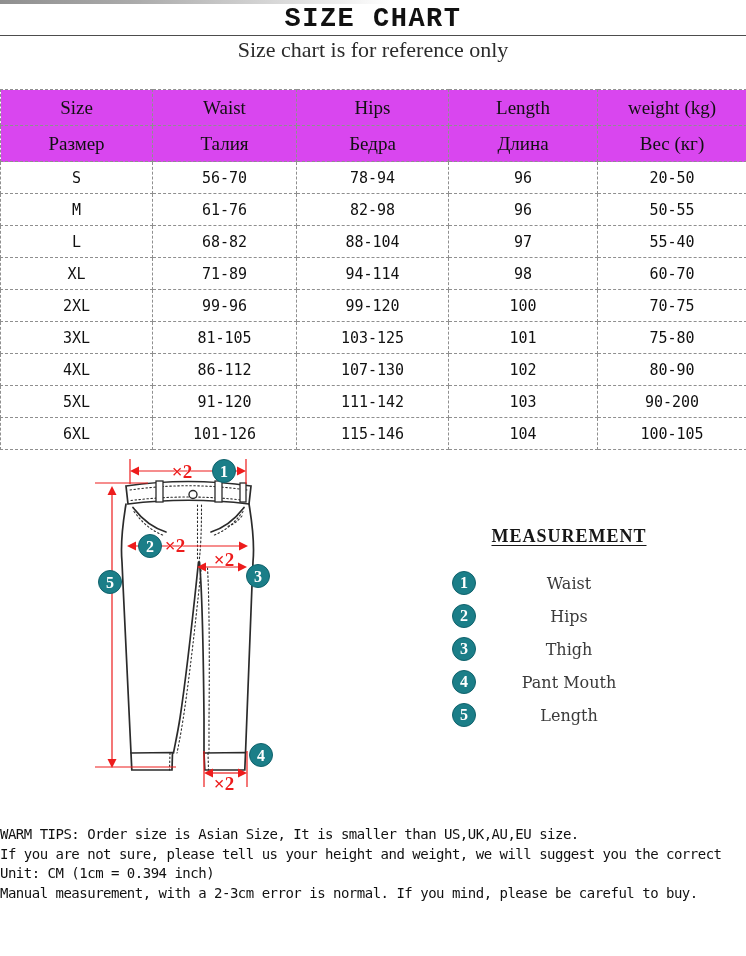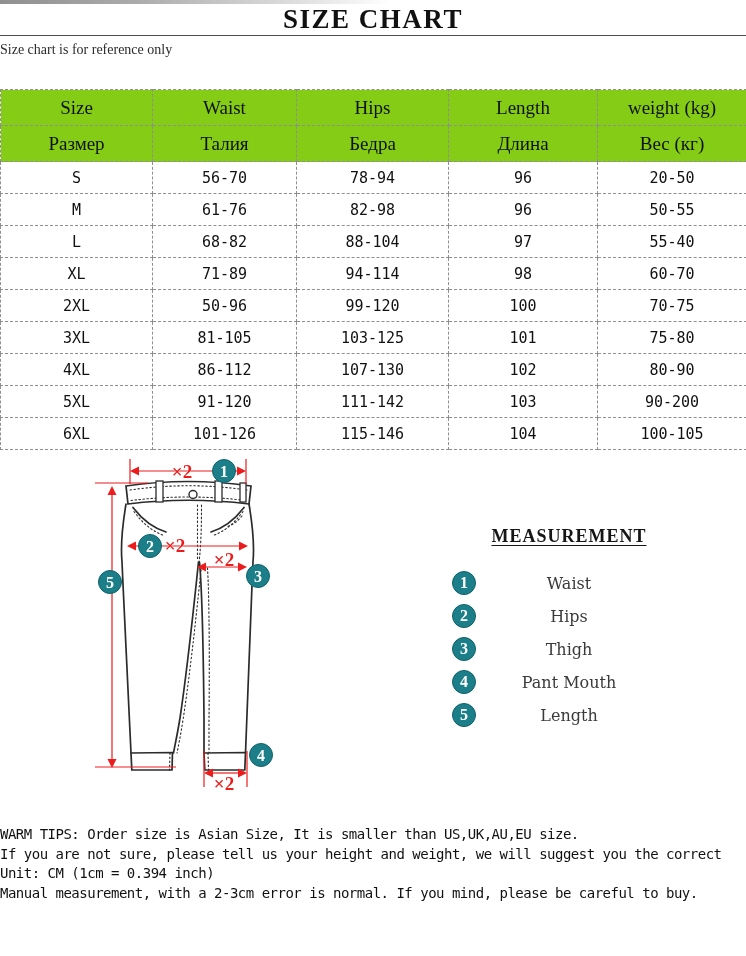--- a/index.html
+++ b/index.html
@@ -17,48 +17,48 @@
     width:390px; height:4px;
     background:linear-gradient(90deg,#6a6a6a 0%,#8f8f8f 35%,#c9c9c9 70%,rgba(255,255,255,0) 100%);
     opacity:.75;
   }
   .page-title {
     margin:5px 0 0;
     text-align:center;
     font-size:27px; line-height:28px;
     font-weight:700;
     letter-spacing:1.5px;
-    font-family:Liberation Serif, serif;
+    font-family:Liberation Mono, monospace;
     color:#111;
   }
   .title-divider {
     border:none;
     border-top:1px solid #4d4d4d;
     margin:2px 0 0;
   }
   .page-subtitle {
     margin:4px 0 0;
-    text-align:left;
-    font-size:14px; line-height:20px;
+    text-align:center;
+    font-size:22px; line-height:20px;
     color:#2b2b2b;
   }
   table.size-table {
     width:746px;
     margin-top:29px;
     border-collapse:collapse;
     table-layout:fixed;
   }
   .size-table th, .size-table td {
     border:1px dashed #8f8f8f;
     text-align:center;
     vertical-align:middle;
     padding:0;
   }
   .size-table thead th {
-    background:#84cc16;
+    background:#d946ef;
     font-weight:400;
     font-size:19px;
     height:36px;
     font-family:"Liberation Serif", serif;
     color:#111;
   }
   .size-table tbody td {
     height:32px;
     font-family:"DejaVu Sans Mono", monospace;
     font-size:15px;
@@ -174,21 +174,21 @@
     </tr>
     <tr>
       <td>XL</td>
       <td>71-89</td>
       <td>94-114</td>
       <td>98</td>
       <td>60-70</td>
     </tr>
     <tr>
       <td>2XL</td>
-      <td>50-96</td>
+      <td>99-96</td>
       <td>99-120</td>
       <td>100</td>
       <td>70-75</td>
     </tr>
     <tr>
       <td>3XL</td>
       <td>81-105</td>
       <td>103-125</td>
       <td>101</td>
       <td>75-80</td>

